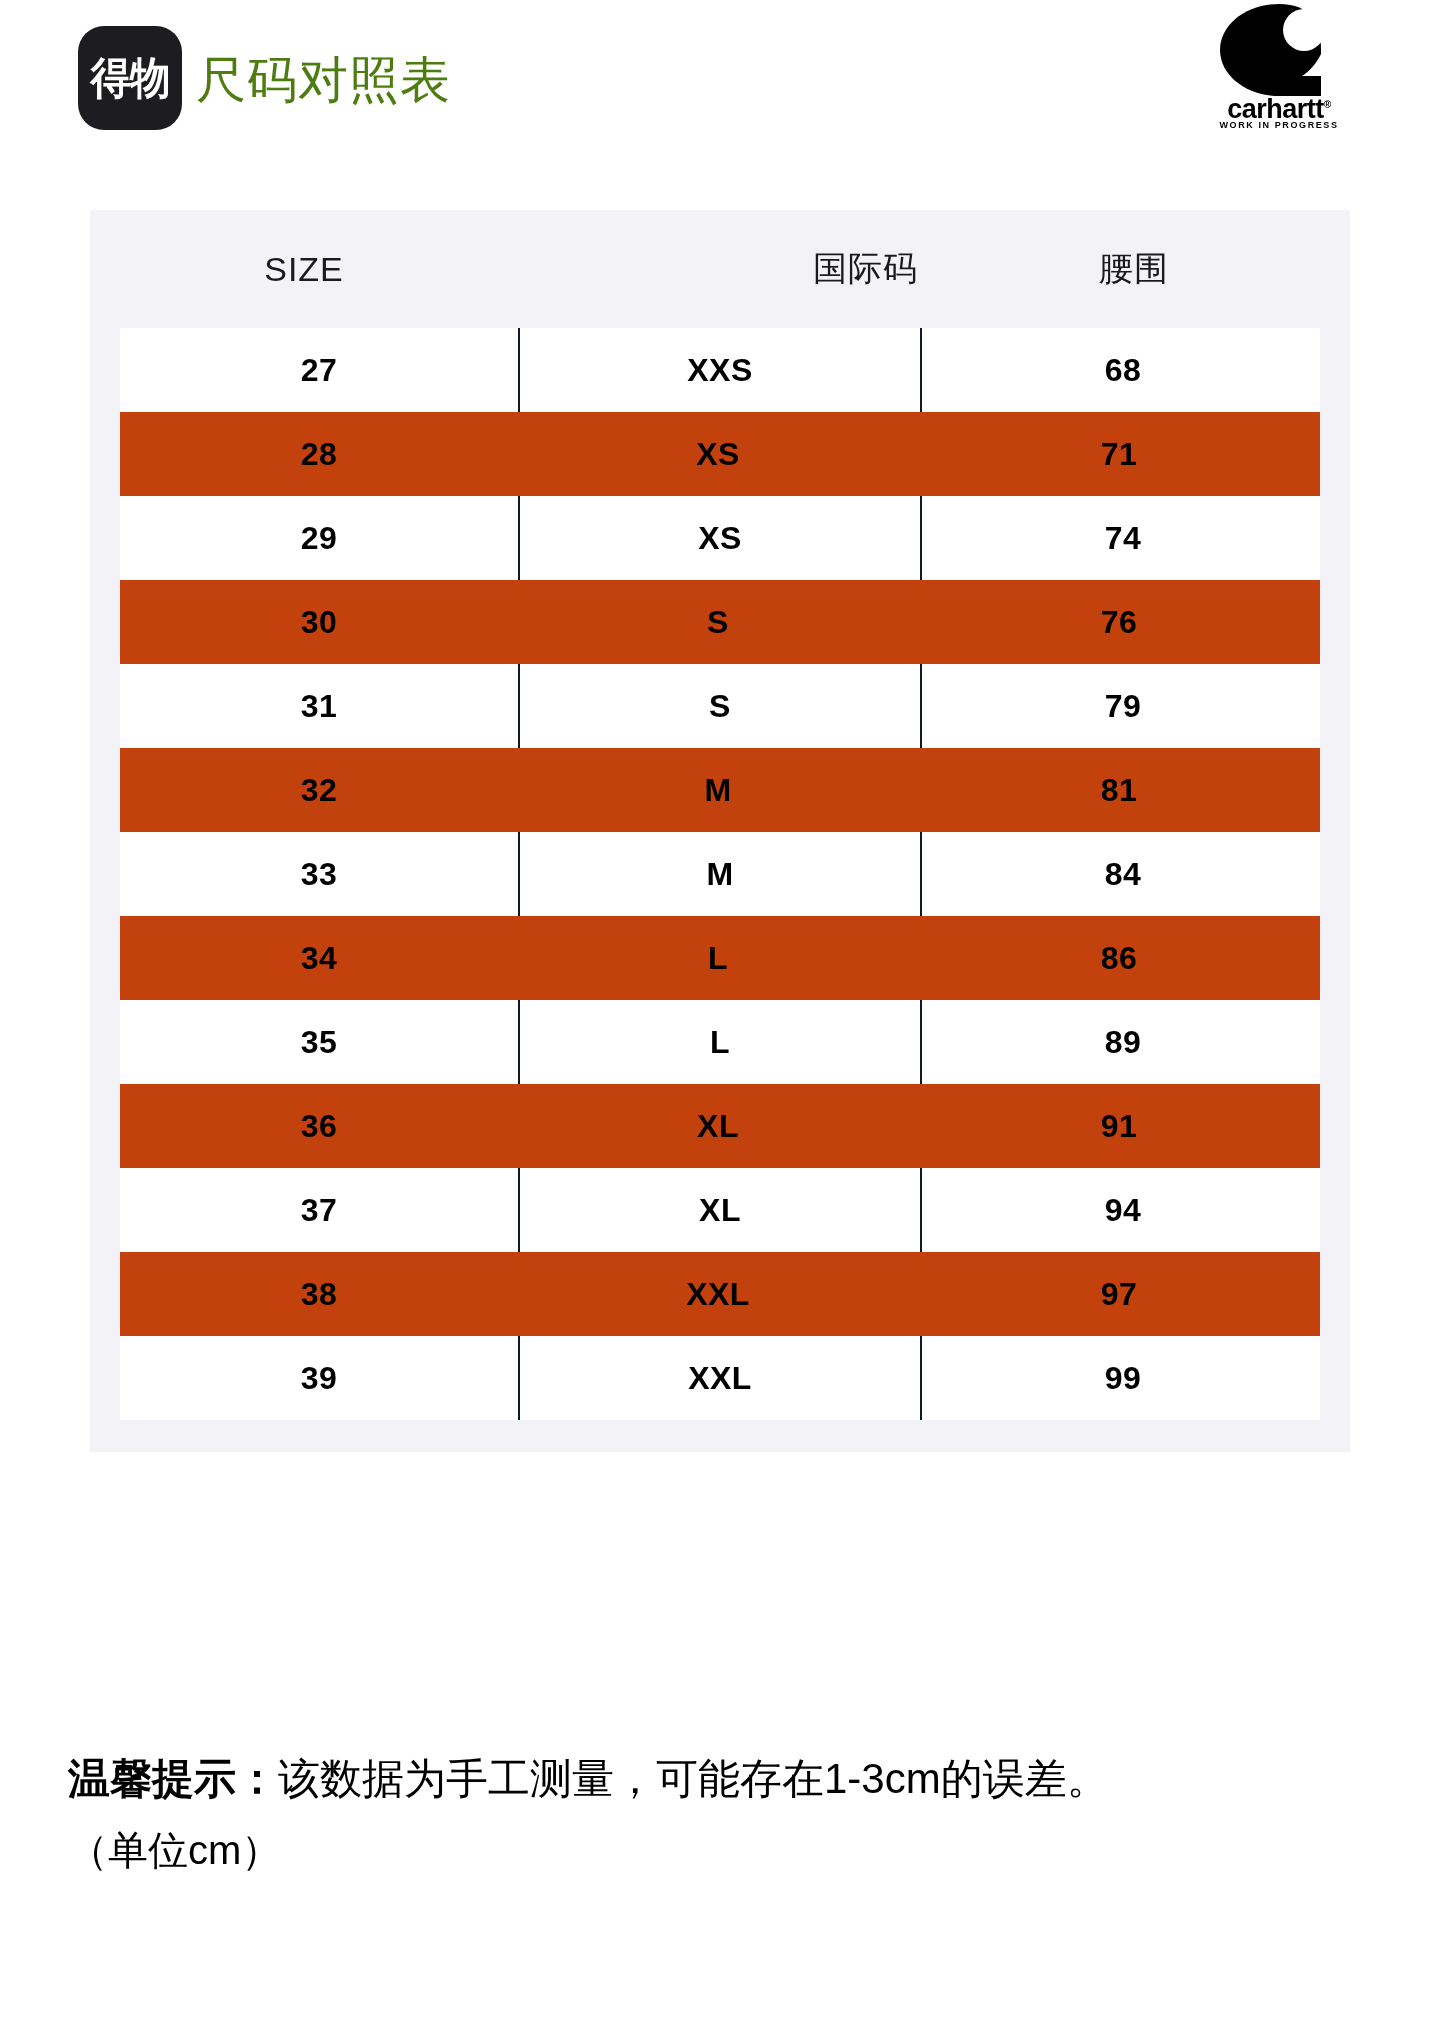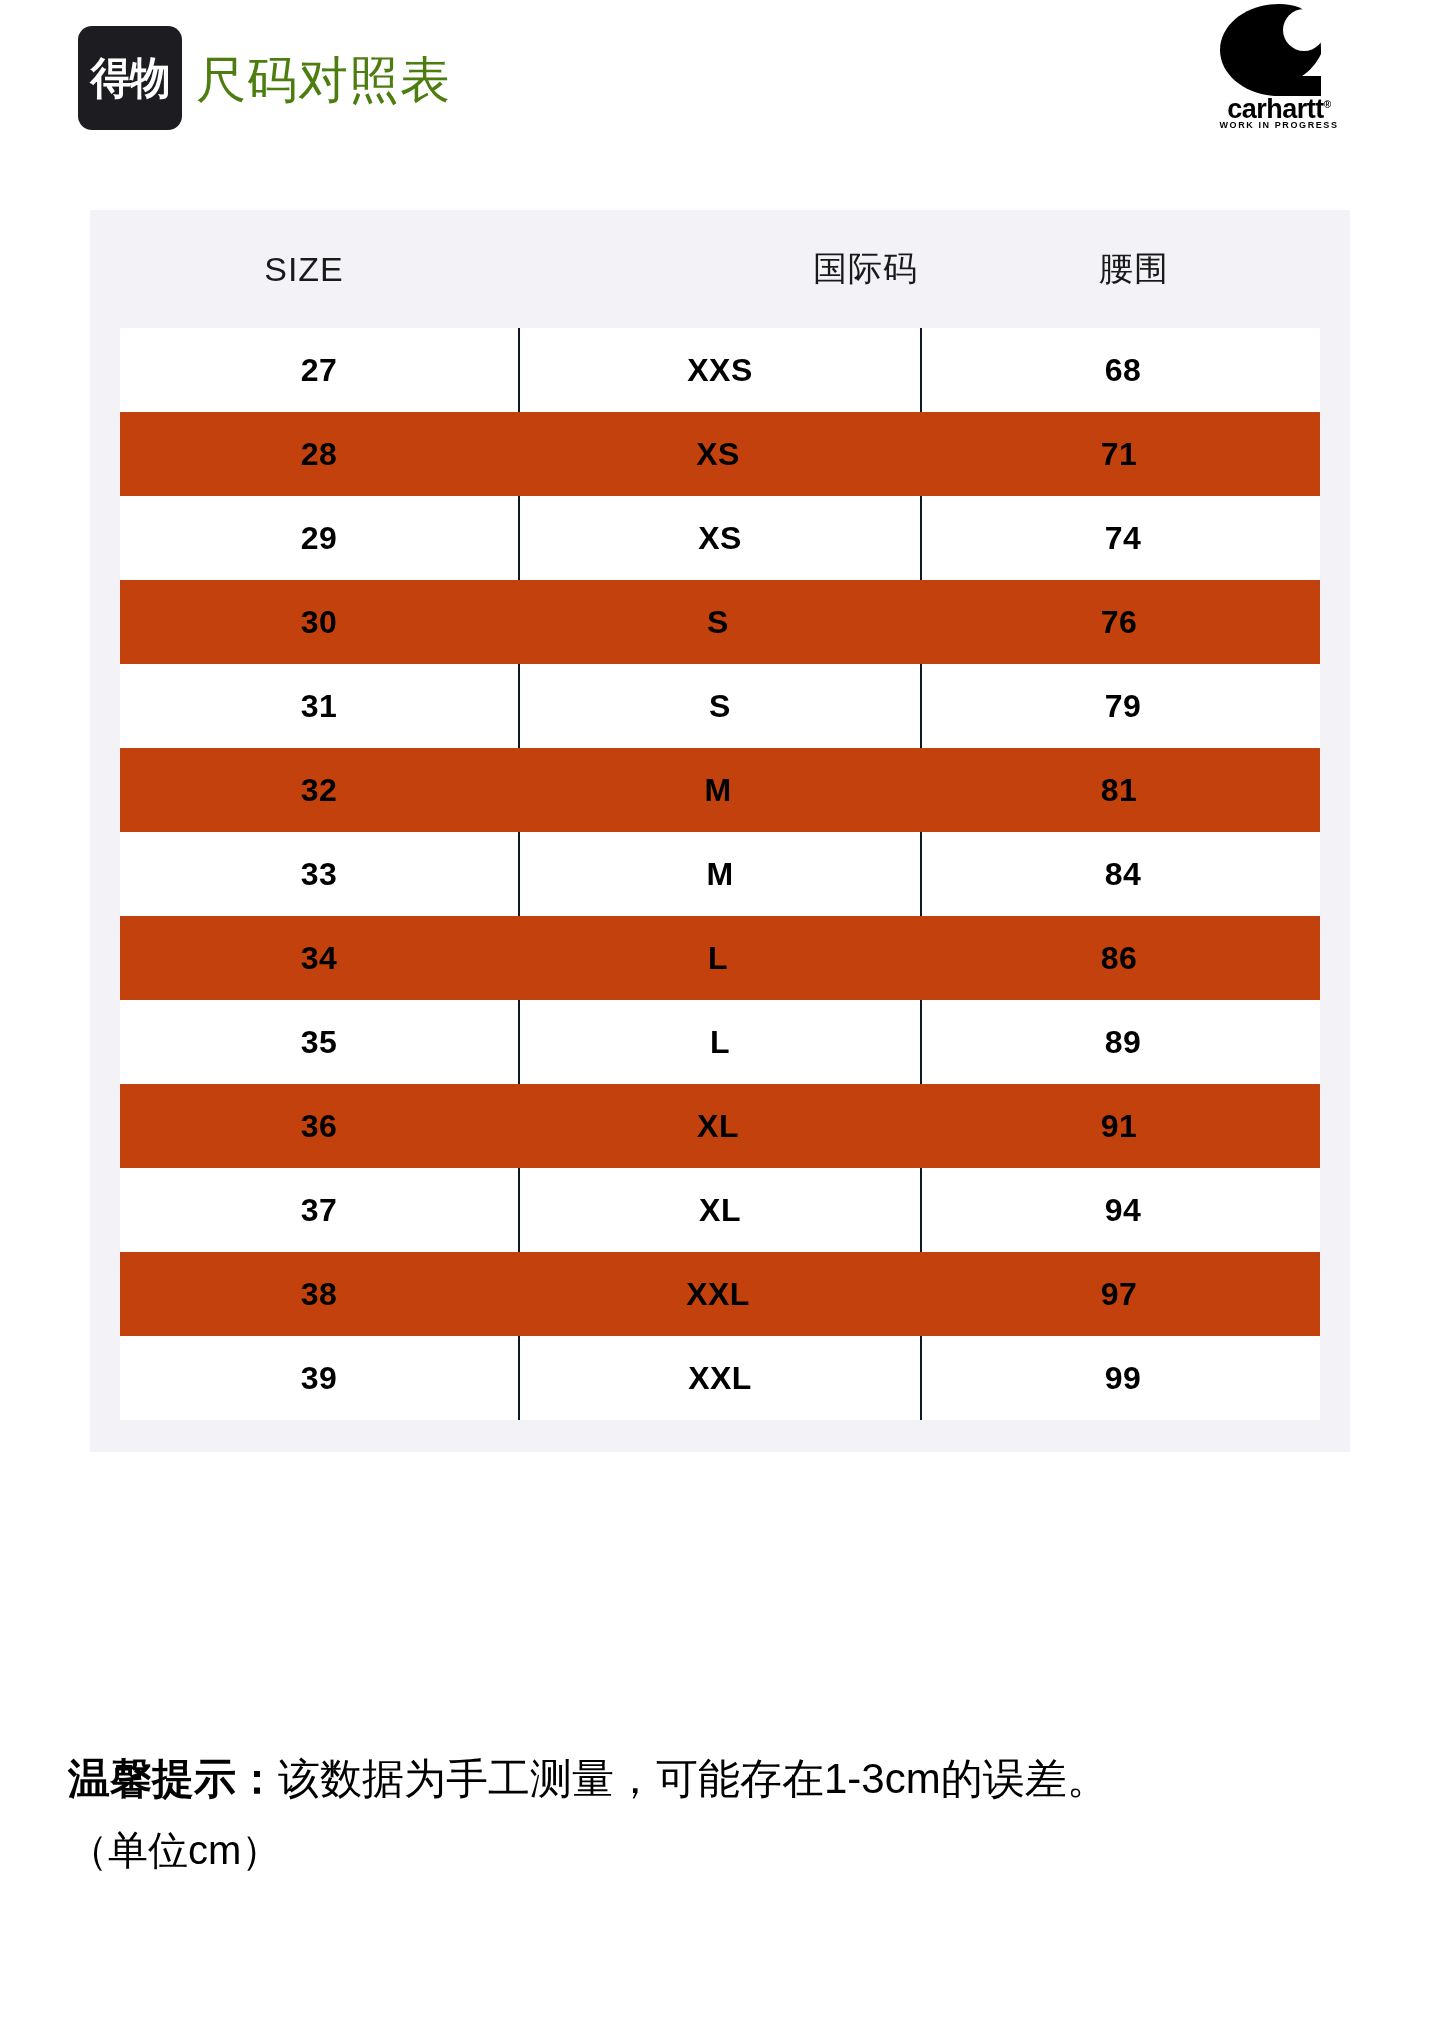--- a/index.html
+++ b/index.html
@@ -24,21 +24,21 @@
     width: 1440px;
     height: 160px;
   }
   .brand-logo {
     position: absolute;
     left: 78px;
     top: 26px;
     width: 104px;
     height: 104px;
     background: #1d1d21;
-    border-radius: 14px;
+    border-radius: 26px;
     display: flex;
     align-items: center;
     justify-content: center;
   }
   .brand-logo-text {
     color: #ffffff;
     font-size: 44px;
     font-weight: 700;
     letter-spacing: -1px;
     line-height: 1;

